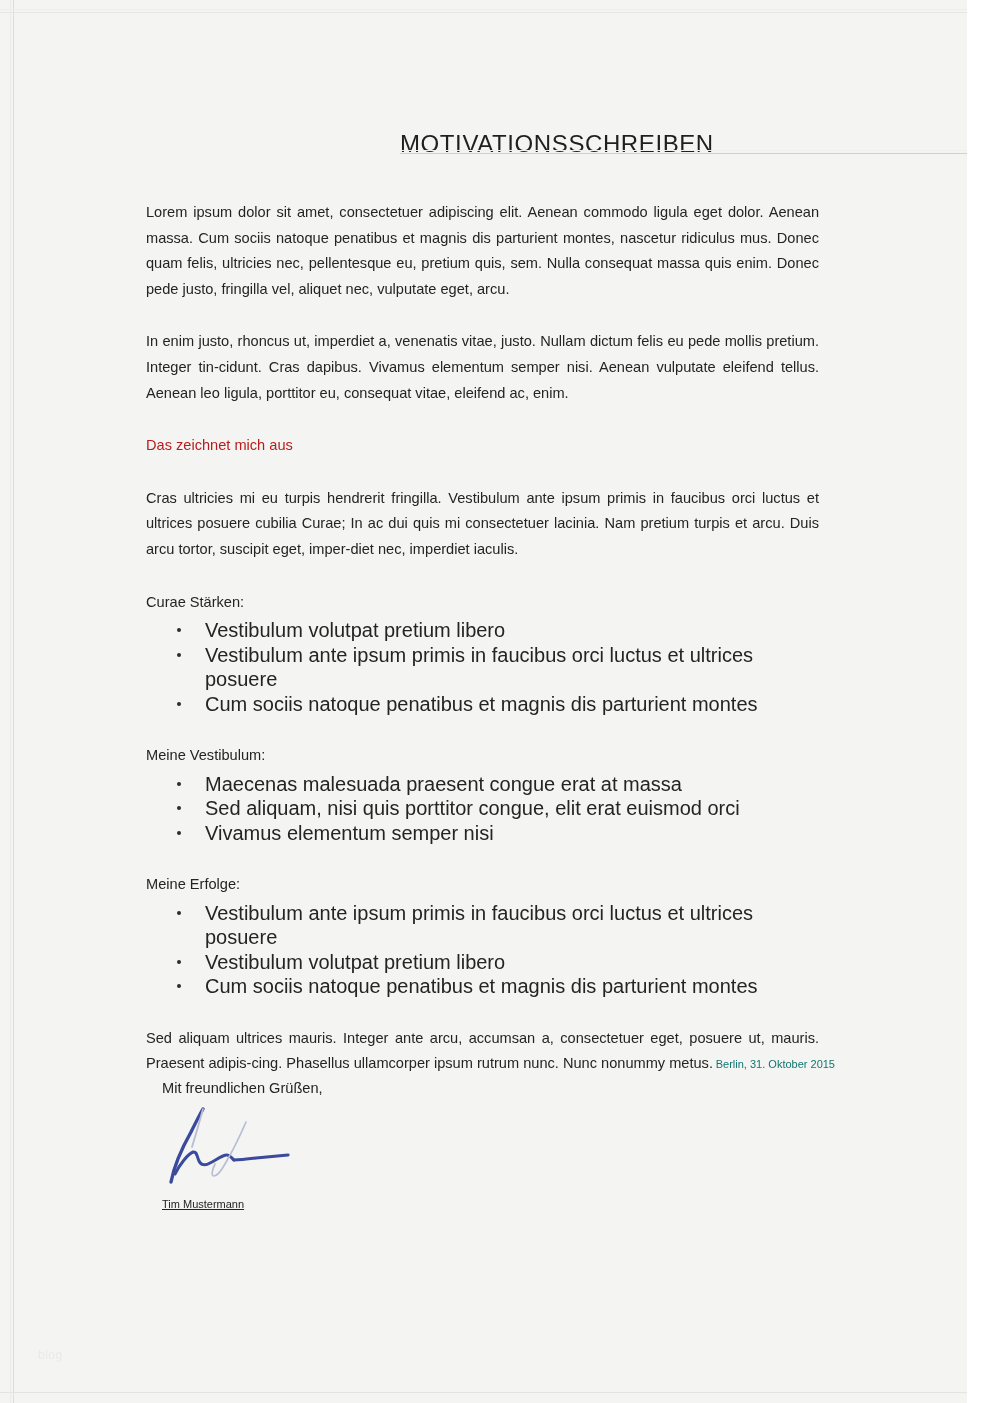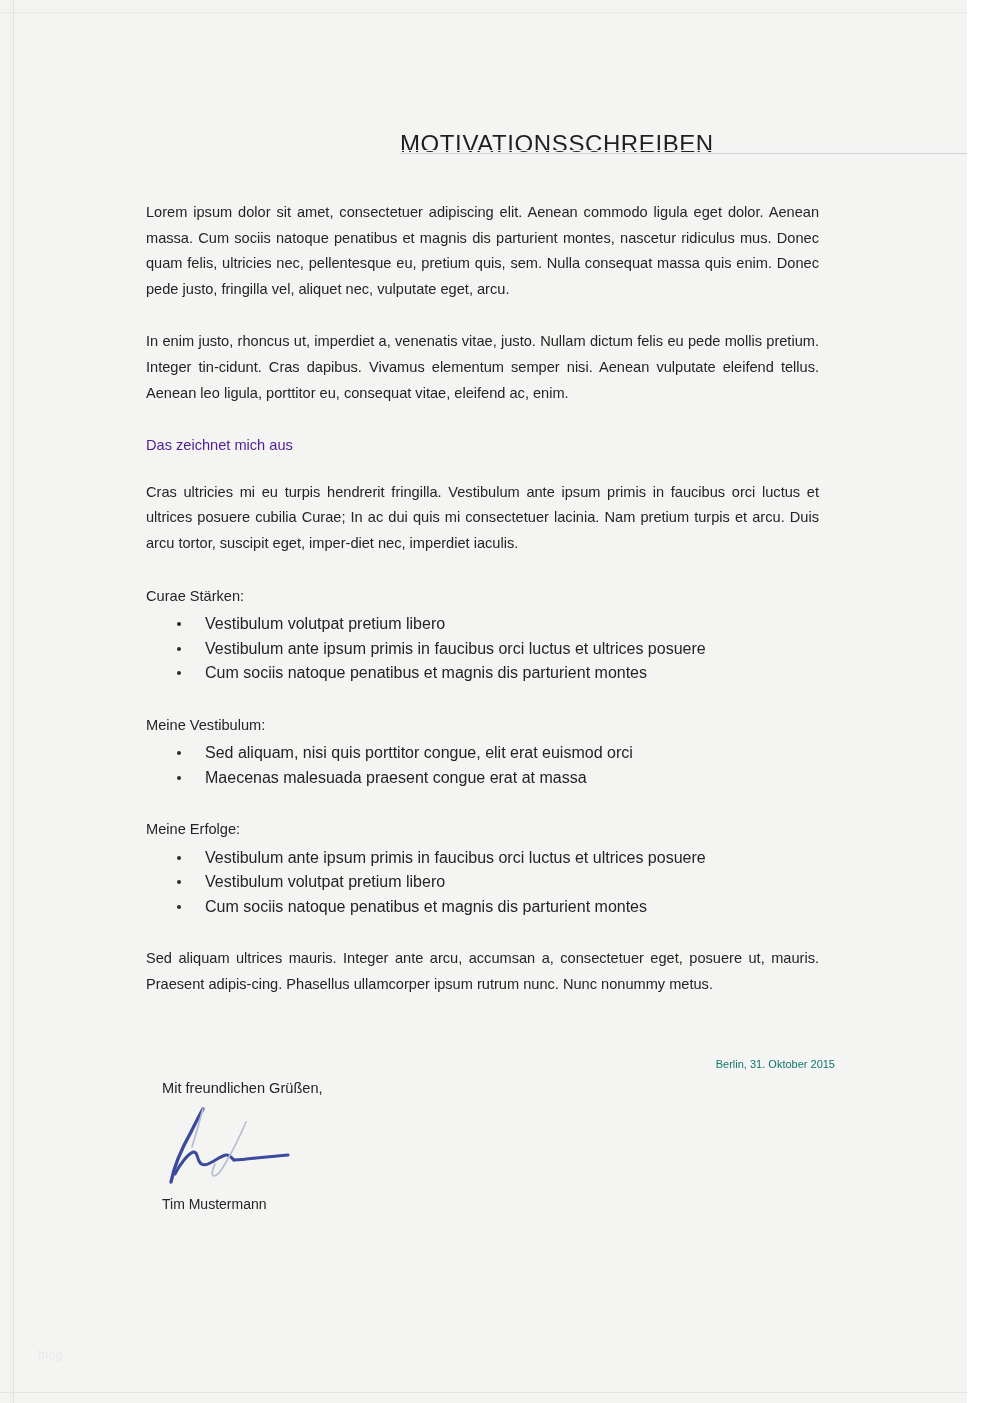--- a/index.html
+++ b/index.html
@@ -82,42 +82,42 @@
     margin: 0 0 27px 0;
     font-size: 14.6px;
     line-height: 25.6px;
     color: #242424;
     text-align: justify;
     text-justify: inter-word;
   }
   p.para:last-child { margin-bottom: 12px; }
 
   .section-head {
-    margin: 0 0 21px 0;
-    font-size: 14.6px;
-    line-height: 25.6px;
-    color: #4c1d95;
+    margin: 0 0 27px 0;
+    font-size: 14.6px;
+    line-height: 25.6px;
+    color: #b91c1c;
   }
 
   .list-label {
     margin: 0 0 3px 0;
     font-size: 14.6px;
     line-height: 25.6px;
     color: #242424;
   }
 
   ul.bullets {
     margin: 0 0 27px 0;
     padding: 0;
     list-style: none;
   }
   ul.bullets li {
     position: relative;
     padding-left: 59px;
-    font-size: 16px;
+    font-size: 20px;
     line-height: 24.5px;
     color: #242424;
   }
   ul.bullets li::before {
     content: "";
     position: absolute;
     left: 31px;
     top: 10px;
     width: 4px;
     height: 4px;
@@ -149,23 +149,24 @@
     position: absolute;
     left: 160px;
     top: 1104px;
     width: 150px;
     height: 82px;
   }
   .sign-name {
     position: absolute;
     left: 162px;
     top: 1192px;
-    font-size: 14px;
-    line-height: 25.6px;
-    color: #242424;
+    font-size: 11px;
+    line-height: 25.6px;
+    color: #242424;
+    text-decoration: underline;
   }
 
   
   .watermark {
     position: absolute;
     left: 38px;
     top: 1348px;
     font-size: 12px;
     color: #e9e9e8;
     letter-spacing: 0.5px;
@@ -201,22 +202,23 @@
 
     <p class="list-label">Curae Stärken:</p>
     <ul class="bullets">
       <li>Vestibulum volutpat pretium libero</li>
       <li>Vestibulum ante ipsum primis in faucibus orci luctus et ultrices posuere</li>
       <li>Cum sociis natoque penatibus et magnis dis parturient montes</li>
     </ul>
 
     <p class="list-label">Meine Vestibulum:</p>
     <ul class="bullets">
+      <li>Maecenas malesuada praesent congue erat at massa</li>
       <li>Sed aliquam, nisi quis porttitor congue, elit erat euismod orci</li>
-      <li>Maecenas malesuada praesent congue erat at massa</li>
+      <li>Vivamus elementum semper nisi</li>
     </ul>
 
     <p class="list-label">Meine Erfolge:</p>
     <ul class="bullets">
       <li>Vestibulum ante ipsum primis in faucibus orci luctus et ultrices posuere</li>
       <li>Vestibulum volutpat pretium libero</li>
       <li>Cum sociis natoque penatibus et magnis dis parturient montes</li>
     </ul>
 
     <p class="para">Sed aliquam ultrices mauris. Integer ante arcu, accumsan a, consectetuer eget, posuere ut, mauris. Praesent adipis-cing. Phasellus ullamcorper ipsum rutrum nunc. Nunc nonummy metus.</p>

